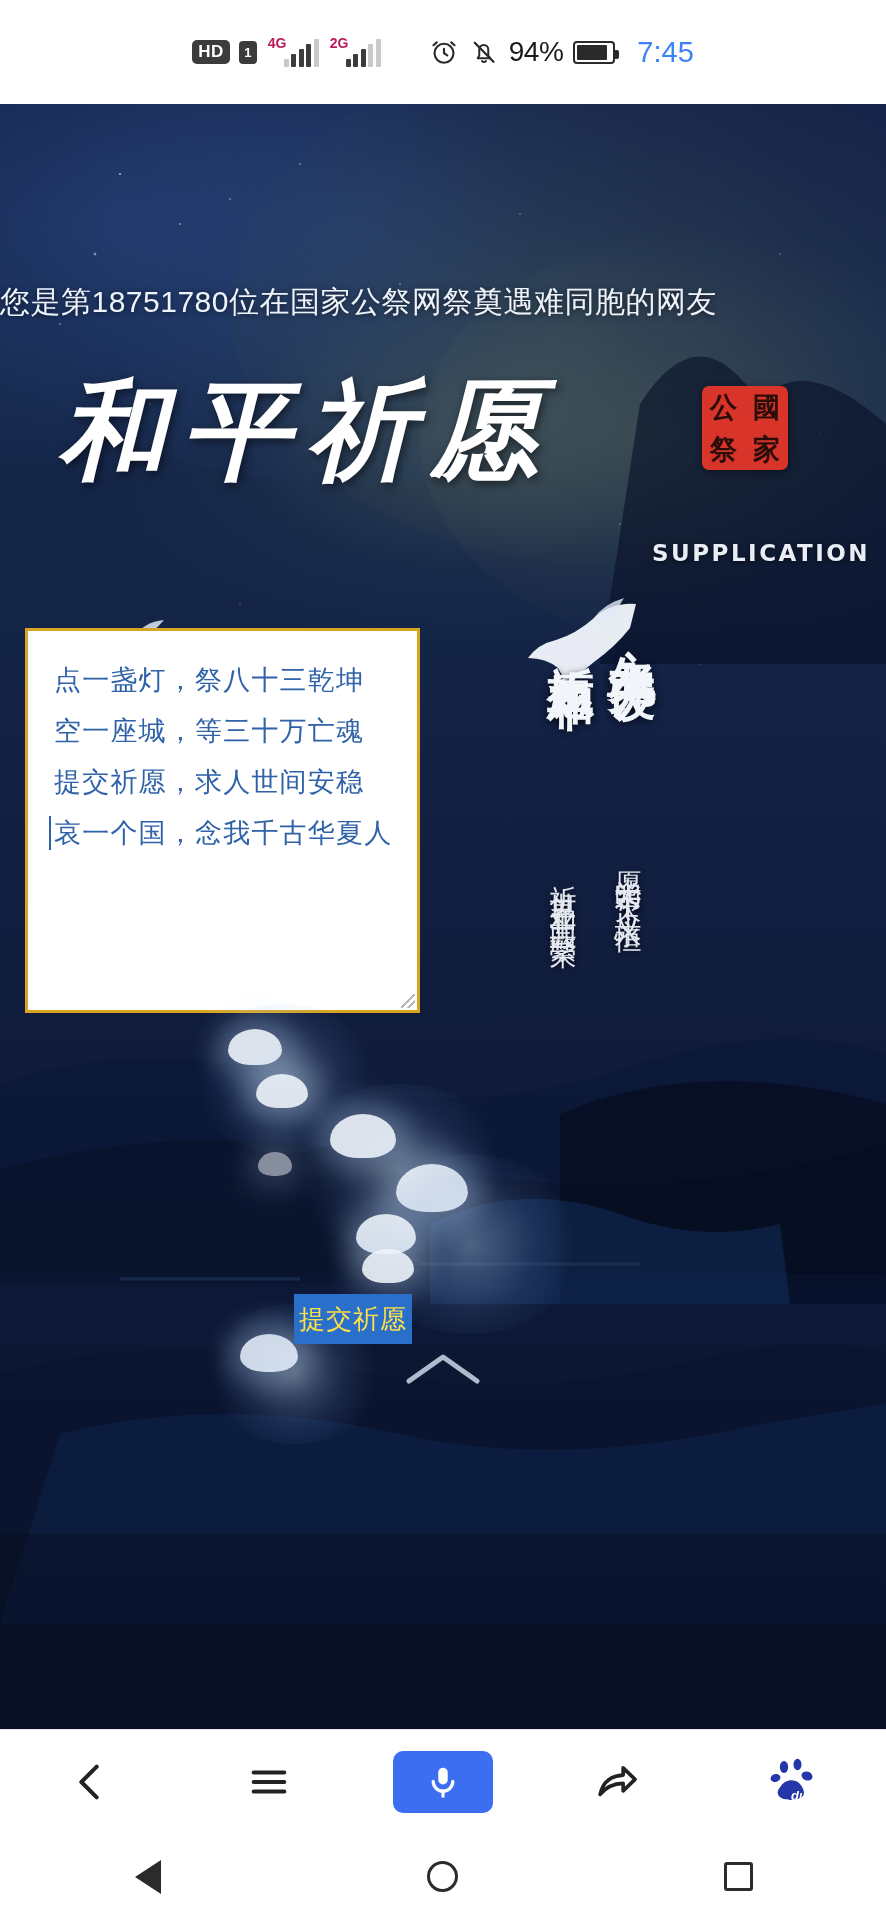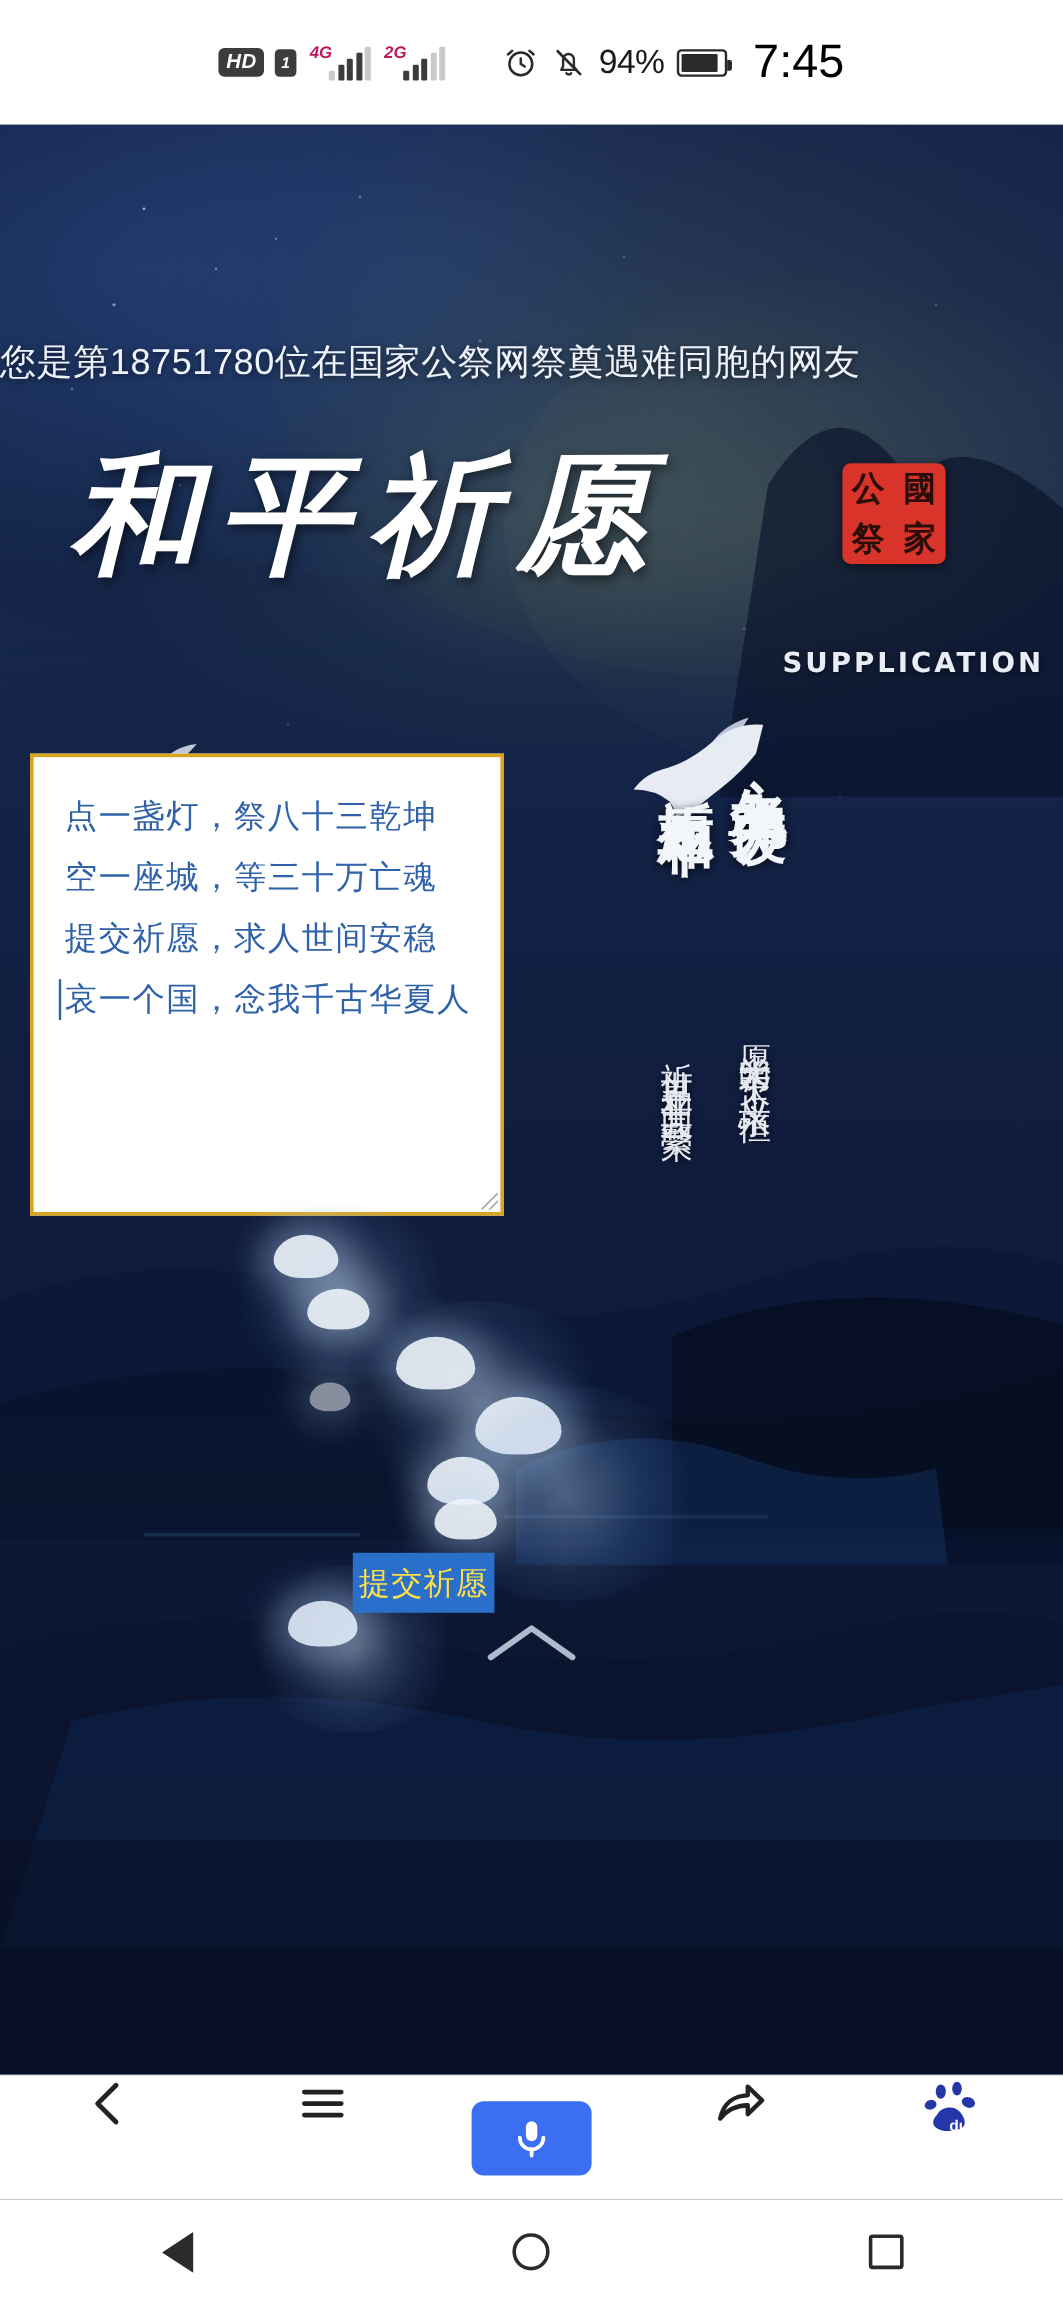--- a/index.html
+++ b/index.html
@@ -7,21 +7,21 @@
   body { font-family:"Liberation Sans","DejaVu Sans",sans-serif; overflow:hidden; }
 
   .phone { position:relative; width:886px; height:1920px; background:#0b1430; overflow:hidden; }
 
   
   .statusbar {
     position:absolute; top:0; left:0; width:886px; height:104px;
     background:#ffffff; color:#1a1a1a;
     display:flex; align-items:center; justify-content:center; gap:0;
   }
-  .sb-center { display:flex; align-items:center; gap:9px; margin-right:48px;font-style:italic; }
+  .sb-center { display:flex; align-items:center; gap:9px; margin-right:48px; }
   .sb-right  { display:flex; align-items:center; gap:10px; }
   .hd-badge {
     background:#3c3c3c; color:#fff; font-size:17px; font-weight:bold;
     border-radius:5px; padding:2px 6px; letter-spacing:0.5px; line-height:1.15;
   }
   .sim-badge {
     background:#3c3c3c; color:#fff; font-size:13px; font-weight:bold;
     border-radius:4px; width:18px; height:23px;
     display:flex; align-items:center; justify-content:center;
   }
@@ -34,21 +34,21 @@
   .bars i.b5 { height:28px; background:#c9c9c9; }
   .bars i.off { background:#c9c9c9; }
   .batt-pct { font-size:28px; color:#1a1a1a; letter-spacing:-0.5px; }
   .batt {
     width:42px; height:23px; border:2.5px solid #2a2a2a; border-radius:4px;
     position:relative; display:flex; align-items:center; padding:2px;
   }
   .batt::after { content:""; position:absolute; right:-6px; top:7px; width:4px; height:9px;
     background:#2a2a2a; border-radius:0 2px 2px 0; }
   .batt i { display:block; height:100%; width:88%; background:#2a2a2a; border-radius:1px; }
-  .clock { font-size:39px; color:#000000; margin-left:12px; }
+  .clock { font-size:29px; color:#3b82f6; margin-left:12px; }
   .ico-svg { display:block; }
 
   
   .scene {
     position:absolute; top:104px; left:0; width:886px; height:1625px;
     overflow:hidden;
     background:
       radial-gradient(ellipse 520px 300px at 470px 330px, rgba(120,140,110,0.30) 0%, rgba(60,80,80,0.10) 45%, rgba(0,0,0,0) 72%),
       radial-gradient(ellipse 700px 420px at 120px 120px, rgba(40,70,130,0.55) 0%, rgba(16,30,62,0.2) 60%, rgba(0,0,0,0) 85%),
       linear-gradient(180deg,#16244a 0%, #172a4e 14%, #15274a 26%, #122043 42%, #101c3c 56%, #0e1936 70%, #0c152f 84%, #0a1229 100%);
@@ -176,22 +176,22 @@
 
   
   .chev-up { position:absolute; top:1245px; left:403px; width:80px; height:40px; opacity:.85; }
 
   
   .browser-bar {
     position:absolute; top:1729px; left:0; width:886px; height:104px;
     background:#ffffff; display:flex; align-items:center;
     justify-content:space-around; border-top:1px solid #e4e4e4;
   }
-  .bb-item { display:flex; justify-content:center;
-             width:110px; height:104px; cursor:pointer; }
+  .bb-item { display:flex; align-items:center; justify-content:center;
+             width:110px; height:104px; cursor:pointer;font-style:italic; }
   .mic-btn {
     width:100px; height:62px; background:#3b6ef0; border-radius:10px;
     display:flex; align-items:center; justify-content:center; cursor:pointer;
   }
   .baidu {
     width:56px; height:56px; display:flex; align-items:center; justify-content:center;
     position:relative;
   }
 
   

